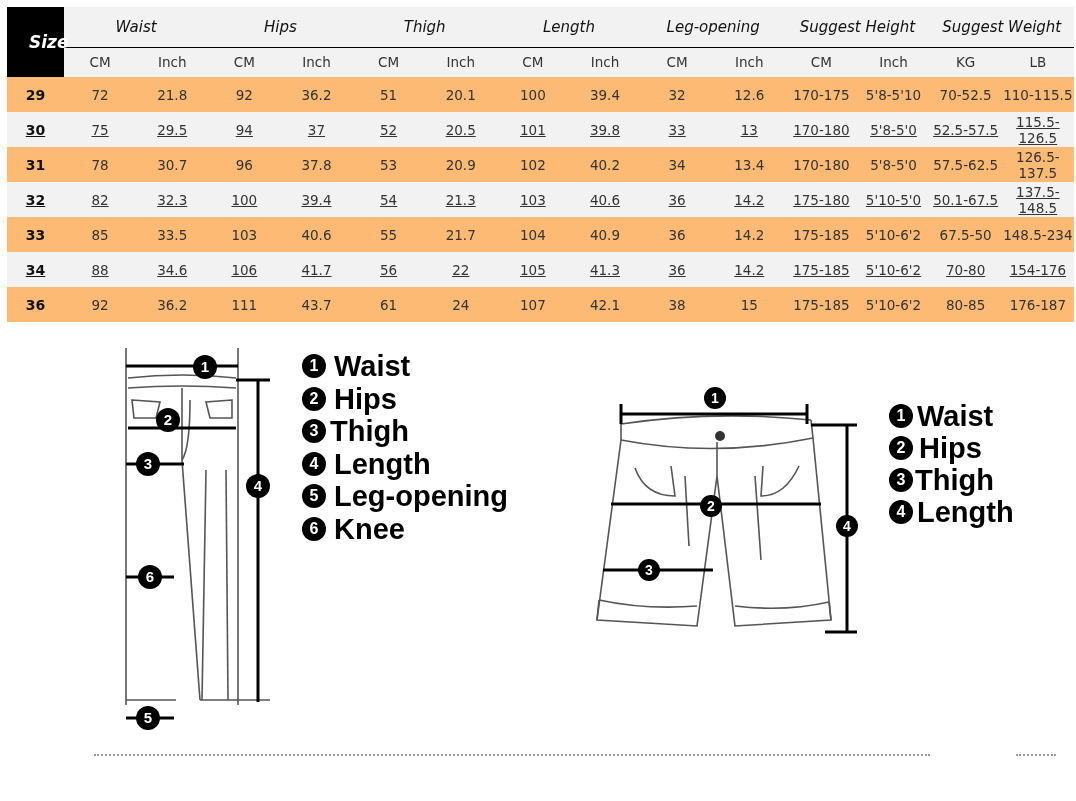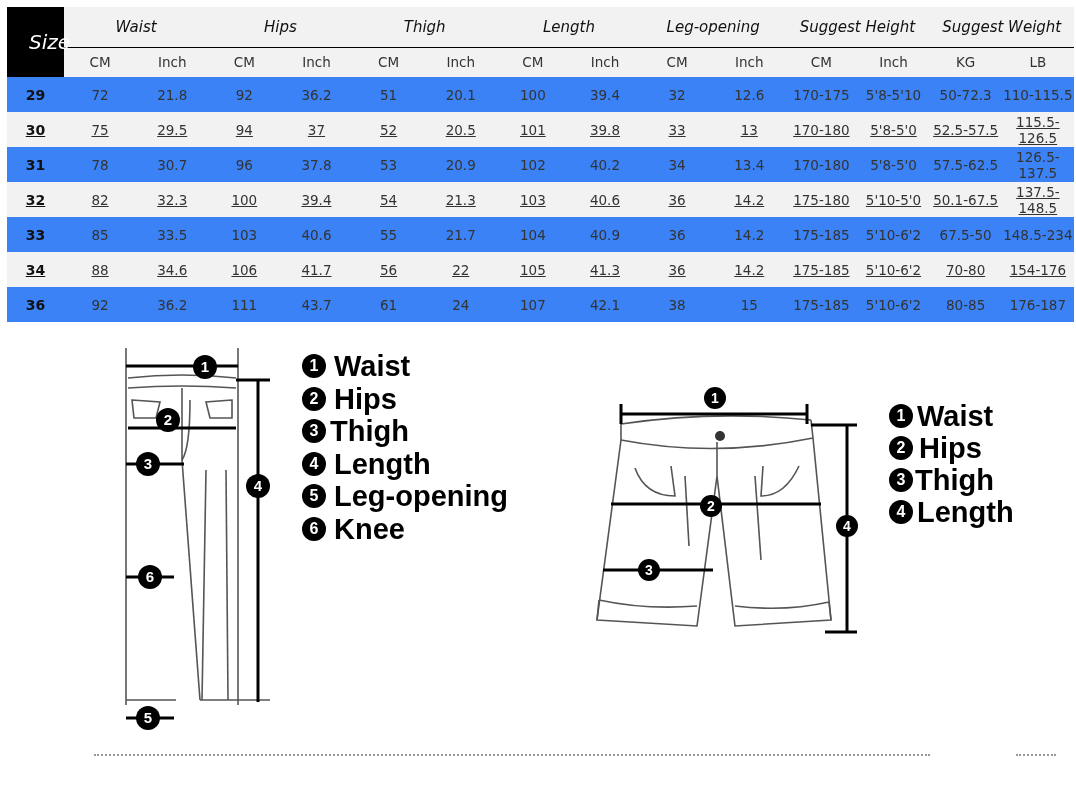--- a/index.html
+++ b/index.html
@@ -1,24 +1,24 @@
 <!DOCTYPE html>
 <html><head>
 <meta charset="utf-8">
 <style>
   html,body{margin:0;padding:0;background:#ffffff;}
   body{width:1076px;height:801px;position:relative;overflow:hidden;font-family:"DejaVu Sans",sans-serif;color:#222;}
   .table-wrap{position:absolute;left:7px;top:7px;width:1067px;}
   table{border-collapse:collapse;width:1067px;table-layout:fixed;}
   td,th{padding:0;text-align:center;font-weight:normal;}
-  .size-head{background:#000;color:#fff;font-style:italic;font-weight:normal;font-size:20px;width:57px;height:70px;padding-left:22px;}
+  .size-head{background:#000;color:#fff;font-style:italic;font-weight:bold;font-size:17px;width:57px;height:70px;padding-left:22px;}
   .group-head{background:#f2f2f2;font-style:italic;font-size:15px;color:#111;height:35px;border-bottom:1.5px solid #000;vertical-align:middle;}
   .unit-head{background:#f2f2f2;font-size:13.5px;color:#333;height:26px;}
   .row td{height:35px;font-size:13.5px;color:#333;}
-  .row.blue td{background:#3b82f6;}
+  .row.blue td{background:#fdba74;}
   .row.grey td{background:#f2f2f2;text-decoration:underline;}
   .row td.size-cell{font-weight:bold;color:#111;font-size:14px;}
   .diagram{position:absolute;}
   .legend{position:absolute;font-family:"Liberation Sans",sans-serif;font-weight:bold;color:#000;}
   .legend .item{display:flex;align-items:center;white-space:nowrap;}
   .num{display:inline-flex;align-items:center;justify-content:center;background:#000;color:#fff;border-radius:50%;font-weight:bold;font-family:"Liberation Sans",sans-serif;flex:none;}
   .dots{position:absolute;height:0;border-top:2px dotted #999;}
 </style>
 </head>
 <body>
@@ -65,21 +65,21 @@
           <td>92</td>
           <td>36.2</td>
           <td>51</td>
           <td>20.1</td>
           <td>100</td>
           <td>39.4</td>
           <td>32</td>
           <td>12.6</td>
           <td>170-175</td>
           <td>5'8-5'10</td>
-          <td>50-72.3</td>
+          <td>70-52.5</td>
           <td>110-115.5</td>
         </tr>
         <tr class="row grey">
           <td class="size-cell">30</td>
           <td>75</td>
           <td>29.5</td>
           <td>94</td>
           <td>37</td>
           <td>52</td>
           <td>20.5</td>

